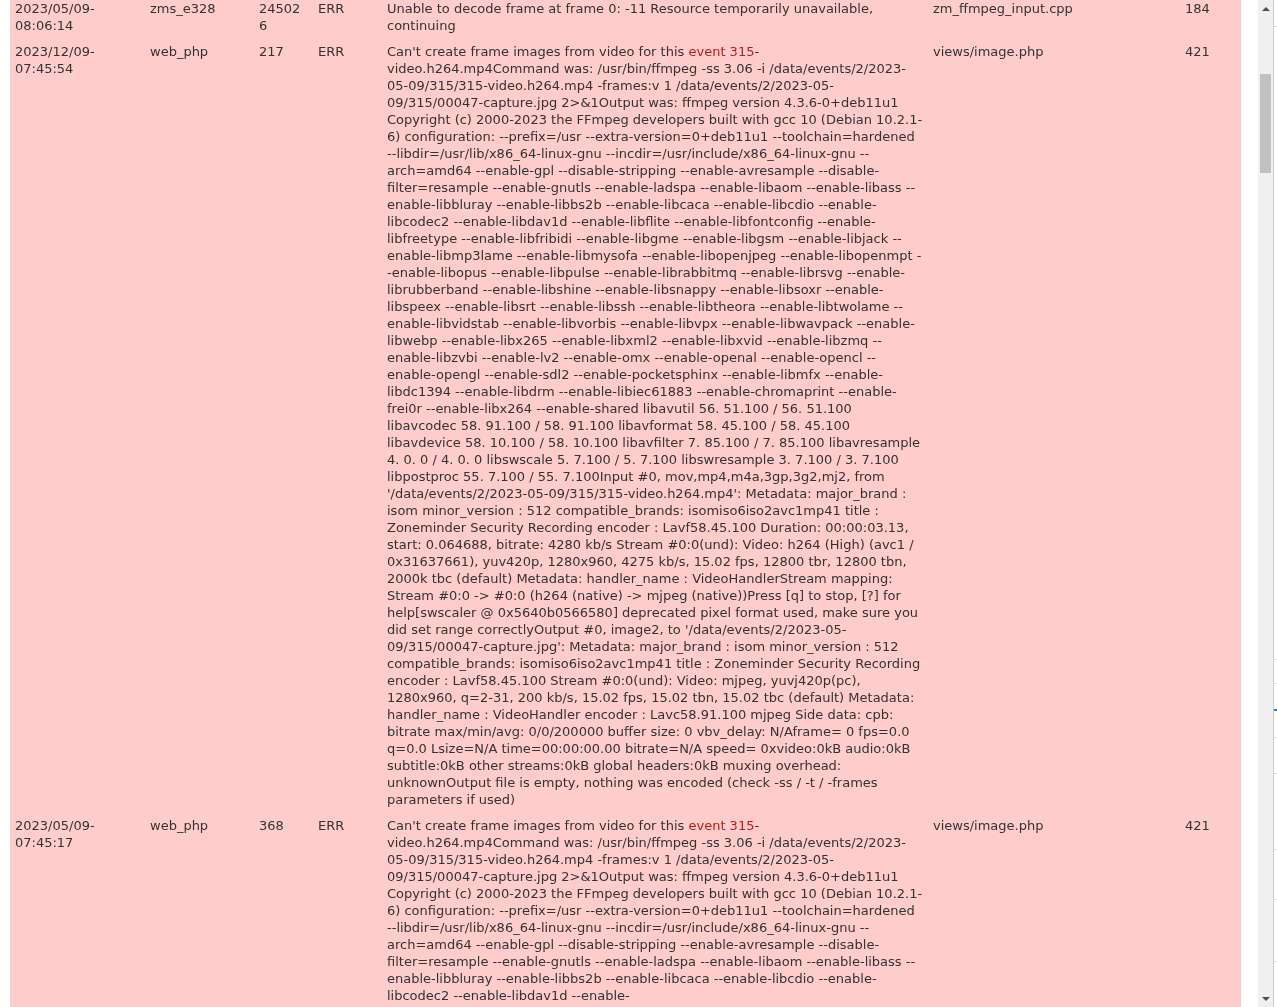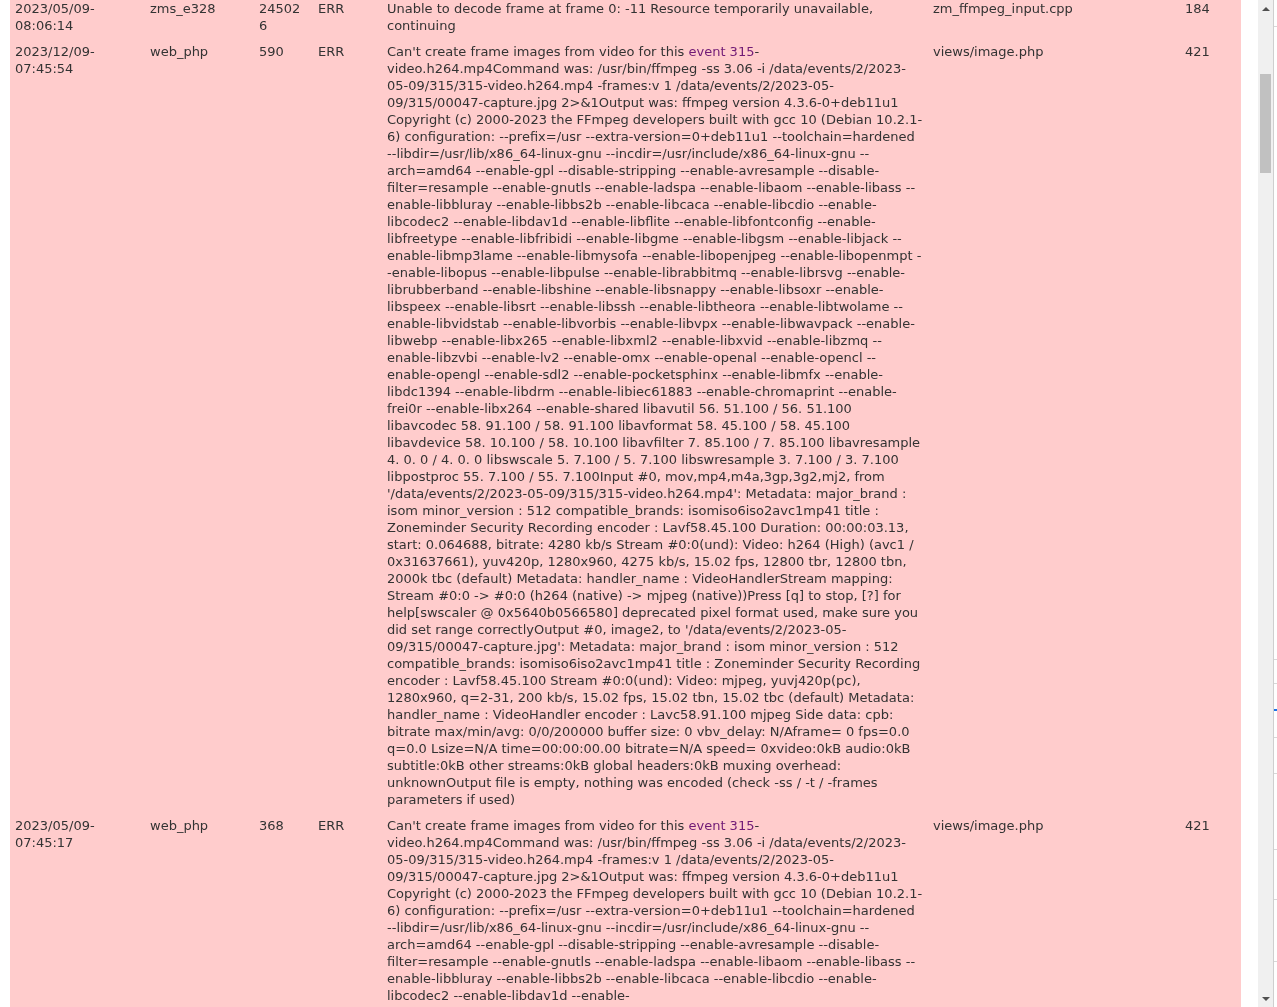--- a/index.html
+++ b/index.html
@@ -9,21 +9,21 @@
   table.log { position:absolute; left:10px; top:0; width:1231px; border-collapse:collapse;
               background:#ffcccc; table-layout:fixed; }
   table.log td { vertical-align:top; padding:3px 5px 6px 5px; line-height:17px; word-wrap:break-word; }
   col.c-time { width:135px; }
   col.c-comp { width:109px; }
   col.c-pid  { width:59px; }
   col.c-lvl  { width:69px; }
   col.c-msg  { width:546px; }
   col.c-file { width:252px; }
   col.c-line { width:61px; }
-  .msg a { color:#701a75; text-decoration:none; }
+  .msg a { color:#b91c1c; text-decoration:none; }
   .msg { white-space:normal; }
   .scrollbar { position:absolute; left:1258px; top:0; width:15px; height:1007px; background:#f0f0f0; }
   .scroll-up { position:absolute; left:0; top:0; width:15px; height:17px; display:flex; align-items:center; justify-content:center; }
   .scroll-down { position:absolute; left:0; bottom:0; width:15px; height:17px; display:flex; align-items:center; justify-content:center; }
   .tri-up { width:0; height:0; border-left:4px solid transparent; border-right:4px solid transparent; border-bottom:4px solid #505050; }
   .tri-down { width:0; height:0; border-left:4px solid transparent; border-right:4px solid transparent; border-top:4px solid #505050; }
   .thumb { position:absolute; left:2px; top:74px; width:11px; height:99px; background:#c1c1c1; }
   .edge-panel { position:absolute; left:1273px; top:0; width:4px; height:1007px; background:#ffffff; border-left:1px solid #cfcfcf; }
   .edge-tick { position:absolute; left:1274px; width:3px; height:1px; background:#d8d8d8; }
   .edge-blue { position:absolute; left:1274px; top:709px; width:3px; height:2px; background:#1a73e8; }
@@ -48,21 +48,21 @@
         <td>zms_e328</td>
         <td>245026</td>
         <td>ERR</td>
         <td class="msg"><span>Unable to decode frame at frame 0: -11 Resource temporarily unavailable, continuing</span></td>
         <td>zm_ffmpeg_input.cpp</td>
         <td>184</td>
       </tr>
       <tr>
         <td>2023/12/09-07:45:54</td>
         <td>web_php</td>
-        <td>590</td>
+        <td>217</td>
         <td>ERR</td>
         <td class="msg"><span>Can't create frame images from video for this </span><a href="#">event 315</a><span>-video.h264.mp4Command was: /usr/bin/ffmpeg -ss 3.06 -i /data/events/2/2023-05-09/315/315-video.h264.mp4 -frames:v 1 /data/events/2/2023-05-09/315/00047-capture.jpg 2&gt;&amp;1Output was: ffmpeg version 4.3.6-0+deb11u1 Copyright (c) 2000-2023 the FFmpeg developers built with gcc 10 (Debian 10.2.1-6) configuration: --prefix=/usr --extra-version=0+deb11u1 --toolchain=hardened --libdir=/usr/lib/x86_64-linux-gnu --incdir=/usr/include/x86_64-linux-gnu --arch=amd64 --enable-gpl --disable-stripping --enable-avresample --disable-filter=resample --enable-gnutls --enable-ladspa --enable-libaom --enable-libass --enable-libbluray --enable-libbs2b --enable-libcaca --enable-libcdio --enable-libcodec2 --enable-libdav1d --enable-libflite --enable-libfontconfig --enable-libfreetype --enable-libfribidi --enable-libgme --enable-libgsm --enable-libjack --enable-libmp3lame --enable-libmysofa --enable-libopenjpeg --enable-libopenmpt --enable-libopus --enable-libpulse --enable-librabbitmq --enable-librsvg --enable-librubberband --enable-libshine --enable-libsnappy --enable-libsoxr --enable-libspeex --enable-libsrt --enable-libssh --enable-libtheora --enable-libtwolame --enable-libvidstab --enable-libvorbis --enable-libvpx --enable-libwavpack --enable-libwebp --enable-libx265 --enable-libxml2 --enable-libxvid --enable-libzmq --enable-libzvbi --enable-lv2 --enable-omx --enable-openal --enable-opencl --enable-opengl --enable-sdl2 --enable-pocketsphinx --enable-libmfx --enable-libdc1394 --enable-libdrm --enable-libiec61883 --enable-chromaprint --enable-frei0r --enable-libx264 --enable-shared libavutil 56. 51.100 / 56. 51.100 libavcodec 58. 91.100 / 58. 91.100 libavformat 58. 45.100 / 58. 45.100 libavdevice 58. 10.100 / 58. 10.100 libavfilter 7. 85.100 / 7. 85.100 libavresample 4. 0. 0 / 4. 0. 0 libswscale 5. 7.100 / 5. 7.100 libswresample 3. 7.100 / 3. 7.100 libpostproc 55. 7.100 / 55. 7.100Input #0, mov,mp4,m4a,3gp,3g2,mj2, from '/data/events/2/2023-05-09/315/315-video.h264.mp4': Metadata: major_brand : isom minor_version : 512 compatible_brands: isomiso6iso2avc1mp41 title : Zoneminder Security Recording encoder : Lavf58.45.100 Duration: 00:00:03.13, start: 0.064688, bitrate: 4280 kb/s Stream #0:0(und): Video: h264 (High) (avc1 / 0x31637661), yuv420p, 1280x960, 4275 kb/s, 15.02 fps, 12800 tbr, 12800 tbn, 2000k tbc (default) Metadata: handler_name : VideoHandlerStream mapping: Stream #0:0 -&gt; #0:0 (h264 (native) -&gt; mjpeg (native))Press [q] to stop, [?] for help[swscaler @ 0x5640b0566580] deprecated pixel format used, make sure you did set range correctlyOutput #0, image2, to '/data/events/2/2023-05-09/315/00047-capture.jpg': Metadata: major_brand : isom minor_version : 512 compatible_brands: isomiso6iso2avc1mp41 title : Zoneminder Security Recording encoder : Lavf58.45.100 Stream #0:0(und): Video: mjpeg, yuvj420p(pc), 1280x960, q=2-31, 200 kb/s, 15.02 fps, 15.02 tbn, 15.02 tbc (default) Metadata: handler_name : VideoHandler encoder : Lavc58.91.100 mjpeg Side data: cpb: bitrate max/min/avg: 0/0/200000 buffer size: 0 vbv_delay: N/Aframe= 0 fps=0.0 q=0.0 Lsize=N/A time=00:00:00.00 bitrate=N/A speed= 0xvideo:0kB audio:0kB subtitle:0kB other streams:0kB global headers:0kB muxing overhead: unknownOutput file is empty, nothing was encoded (check -ss / -t / -frames parameters if used)</span></td>
         <td>views/image.php</td>
         <td>421</td>
       </tr>
       <tr>
         <td>2023/05/09-07:45:17</td>
         <td>web_php</td>
         <td>368</td>
         <td>ERR</td>

